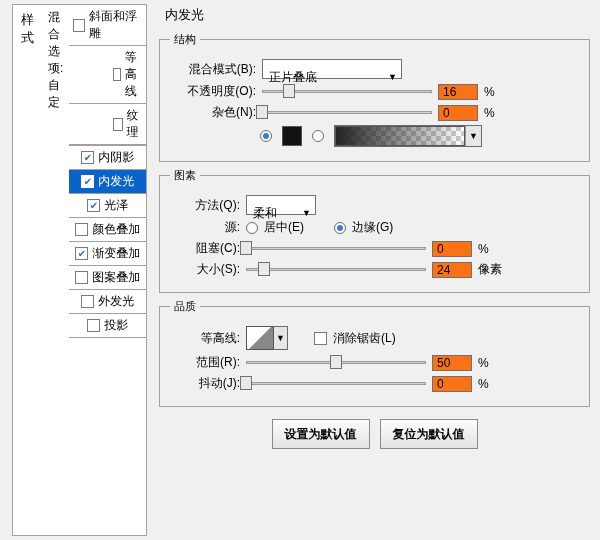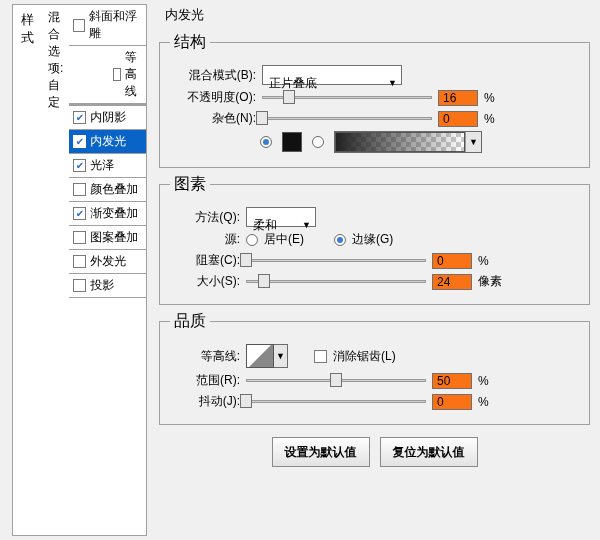--- a/index.html
+++ b/index.html
@@ -2,31 +2,31 @@
 <html><head>
 <meta charset="utf-8">
 <style>
 * { box-sizing: border-box; font-family: "Microsoft YaHei", SimSun, Arial, sans-serif; font-size: 12px; }
 body { margin: 0; background: #f0f0f0; width: 600px; height: 540px; overflow: hidden; }
 .container { display: flex; height: 540px; padding: 4px 4px 4px 12px; }
 .sidebar { width: 135px; border: 1px solid #a0a0a0; background: #fff; display: flex; }
 .sidebar-header { padding: 6px 8px; font-size: 13px; }
 .sidebar-sep { border-top: 1px solid #a0a0a0; }
 .blend-row { padding: 4px 6px; background: #fff; }
-.style-item { display: flex; align-items: center; padding: 3px 4px; gap: 4px; }
+.style-item { display: flex; align-items: center; padding: 3px 4px; gap: 4px; justify-content: center; }
 .style-item.indent { padding-left: 24px; margin-left: 20px; }
 .style-item.selected { background: #0a64c8; color: #fff; }
 .chk { width: 13px; height: 13px; border: 1px solid #7a7a7a; background: #fff; display: inline-flex; align-items: center; justify-content: center; font-size: 10px; line-height: 1; color: #2a6bcc; }
 .chk.checked::before { content: "✔"; }
 .style-item.selected .chk { border-color: #fff; }
 
 .main { flex: 1; padding: 2px 6px 0 12px; display: flex; flex-direction: column; gap: 6px; }
 .panel-title { font-size: 13px; padding: 0 0 2px 6px; }
 fieldset { border: 1px solid #a0a0a0; margin: 0; padding: 8px 10px 10px 10px; }
-legend { padding: 0 4px; font-size: 16px; margin-top: 44px; }
+legend { padding: 0 4px; font-size: 11px; margin-top: 44px; }
 
 .row { display: flex; align-items: center; margin: 4px 0; gap: 6px; }
 .lbl { text-align: right; white-space: nowrap; }
 .lbl.w1 { width: 86px; }
 .lbl.w2 { width: 70px; }
 
 .dropdown { display: inline-flex; align-items: center; border: 1px solid #707070; background: #fff; height: 20px; padding: 16px 4px 0 6px; gap: 6px; }
 .dd-arrow { font-size: 9px; }
 
 .slider { position: relative; height: 16px; flex: 0 0 auto; }
@@ -65,20 +65,24 @@
         <div class="style-item">
           <span class="chk"></span>
           <span>斜面和浮雕</span>
         </div>
         <div class="sidebar-sep"></div>
         <div class="style-item indent">
           <span class="chk"></span>
           <span>等高线</span>
         </div>
         <div class="sidebar-sep"></div>
+        <div class="style-item indent">
+          <span class="chk"></span>
+          <span>纹理</span>
+        </div>
         <div class="sidebar-sep"></div>
         <div class="sidebar-sep"></div>
         <div class="style-item">
           <span class="chk checked"></span>
           <span>内阴影</span>
         </div>
         <div class="sidebar-sep"></div>
         <div class="style-item selected">
           <span class="chk checked"></span>
           <span>内发光</span>

